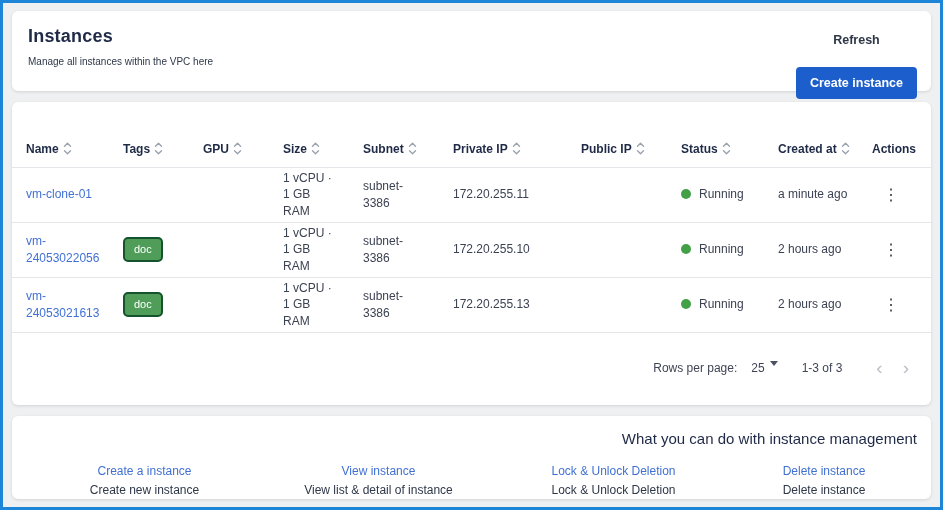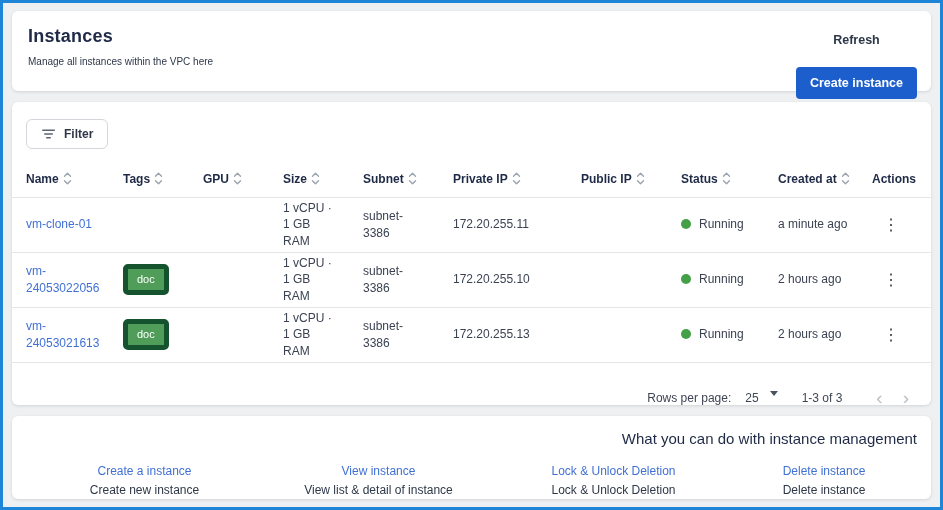--- a/index.html
+++ b/index.html
@@ -39,31 +39,31 @@
   th:first-child, td:first-child { padding-left:14px; }
   th { height:36px; font-size:12px; font-weight:bold; color:var(--navy,#1f2a47); white-space:nowrap; }
   td { height:55px; font-size:12px; color:#3b4252; line-height:1.35; }
   th.right, td.right { text-align:right; padding-right:26px; }
   .th-inner { display:inline-flex; align-items:center; gap:4px; }
   .sort-icon { flex:0 0 auto; }
   .cell-name { display:inline-block; max-width:86px; overflow-wrap:break-word; color:var(--link-blue,#4170d4); text-decoration:none; cursor:pointer; }
   .cell-size { display:inline-block; max-width:52px; overflow-wrap:break-word; }
   .cell-subnet { display:inline-block; max-width:58px; overflow-wrap:break-word; }
   .chip {
-    display:inline-block; background:var(--tag-green,#4f9d58); border:5px solid #14532d;
+    display:inline-block; background:var(--tag-green,#4f9d58); border:2px solid #14532d;
     color:#fff; font-size:11px; padding:3px 9px 4px; border-radius:5px;
   }
   .status-wrap { display:inline-flex; align-items:center; gap:8px; }
   .dot { width:10px; height:10px; border-radius:50%; background:var(--status-green,#43a047); }
   .more-btn { background:none; border:none; font-size:16px; line-height:1; color:#3c4043; cursor:pointer; padding:4px 6px; }
 
   
   .pagination { display:flex; justify-content:flex-end; align-items:center; height:40px; padding-right:12px; font-size:12px; color:#3f4554;margin-top:15px; }
   .pagination .rpp-label { margin-right:14px; }
-  .rpp-select { display:inline-flex; gap:11px; cursor:pointer; margin-right:24px; }
+  .rpp-select { display:inline-flex; gap:5px; cursor:pointer; margin-right:24px; }
   .caret-down { width:0; height:0; border-left:4px solid transparent; border-right:4px solid transparent; border-top:5px solid #4a5160; }
   .range-text { margin-right:24px; }
   .pager-btn { background:none; border:none; font-size:19px; color:#b9bec6; cursor:default; padding:0 10px; font-family:inherit; line-height:1; }
 
   
   .info-card { flex:1; padding:14px 14px 0 16px; }
   .info-heading { font-size:15px; font-weight:400; color:var(--navy,#1f2a47);text-align:right; }
   .links-grid { margin-top:14px; display:grid; grid-template-columns:233px 235px 235px auto;text-align:center; }
   .link-title { display:inline-block; font-size:12px; color:var(--link-blue,#4170d4); text-decoration:none; cursor:pointer; }
   .link-desc { margin-top:4px; font-size:12px; color:#2e3748; }
@@ -78,28 +78,20 @@
       <div class="page-title">Instances</div>
       <div class="page-subtitle">Manage all instances within the VPC here</div>
     </div>
     <div class="header-actions">
       <button class="text-btn">Refresh</button>
       <button class="primary-btn">Create instance</button>
     </div>
   </div>
 
   <div class="card main-card">
-    <button class="filter-btn">
-      <svg class="filter-icon" width="15" height="12" viewBox="0 0 15 12">
-        <rect x="1" y="1.5" width="13" height="1.6" rx="0.8" fill="#5b6470"></rect>
-        <rect x="3" y="5.2" width="9" height="1.6" rx="0.8" fill="#5b6470"></rect>
-        <rect x="5" y="8.9" width="5" height="1.6" rx="0.8" fill="#5b6470"></rect>
-      </svg>
-      <span>Filter</span>
-    </button>
 
     <table>
       <colgroup>
         <col style="width:100px">
           <col style="width:80px">
           <col style="width:80px">
           <col style="width:80px">
           <col style="width:90px">
         <col style="width:128px">
           <col style="width:100px">

